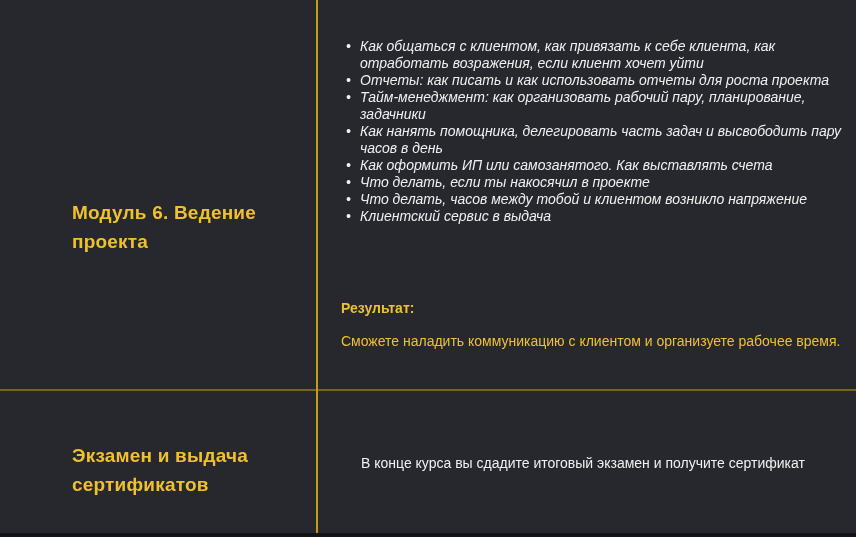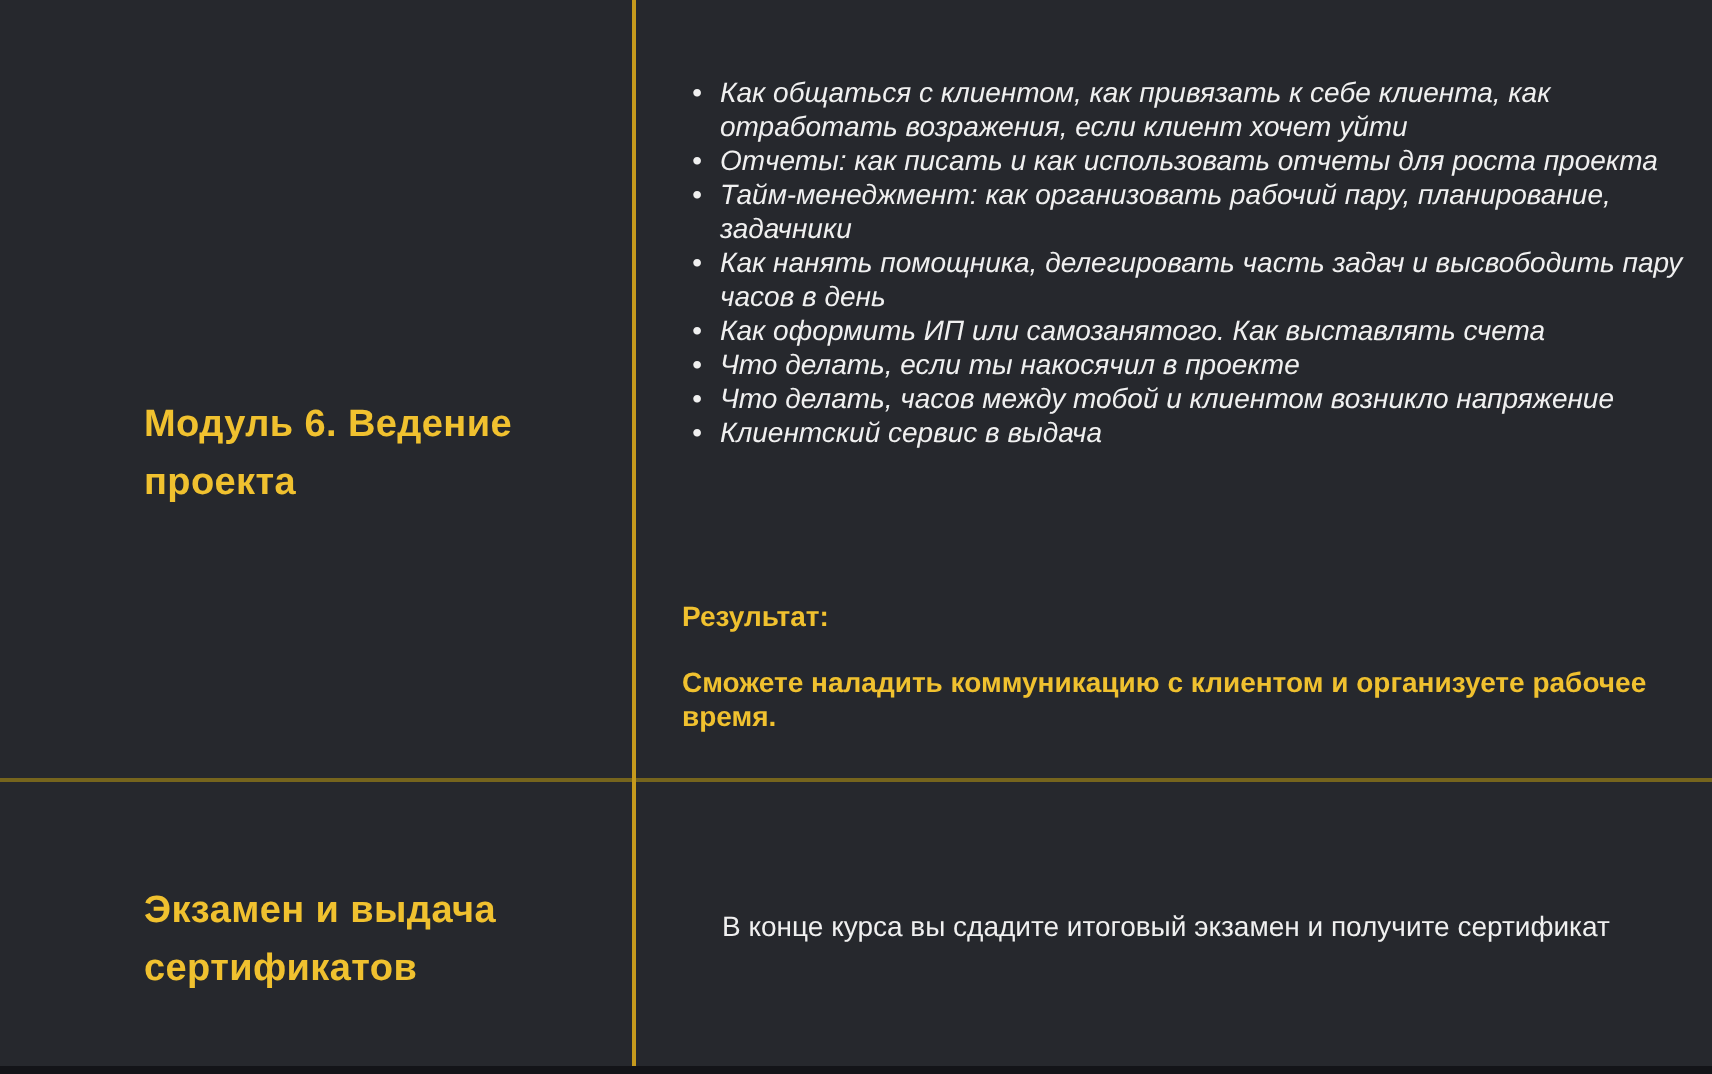--- a/index.html
+++ b/index.html
@@ -86,21 +86,21 @@
     font-weight: bold;
     font-size: 14px;
     line-height: 17px;
   }
   .result-text {
     position: absolute;
     left: 341px;
     top: 333px;
     width: 506px;
     color: var(--accent-yellow);
-    font-weight: bold;
+    font-weight: normal;
     font-size: 14px;
     line-height: 17px;
   }
   .cert-text {
     position: absolute;
     left: 361px;
     top: 455px;
     width: 506px;
     color: var(--body-text);
     font-size: 14px;

